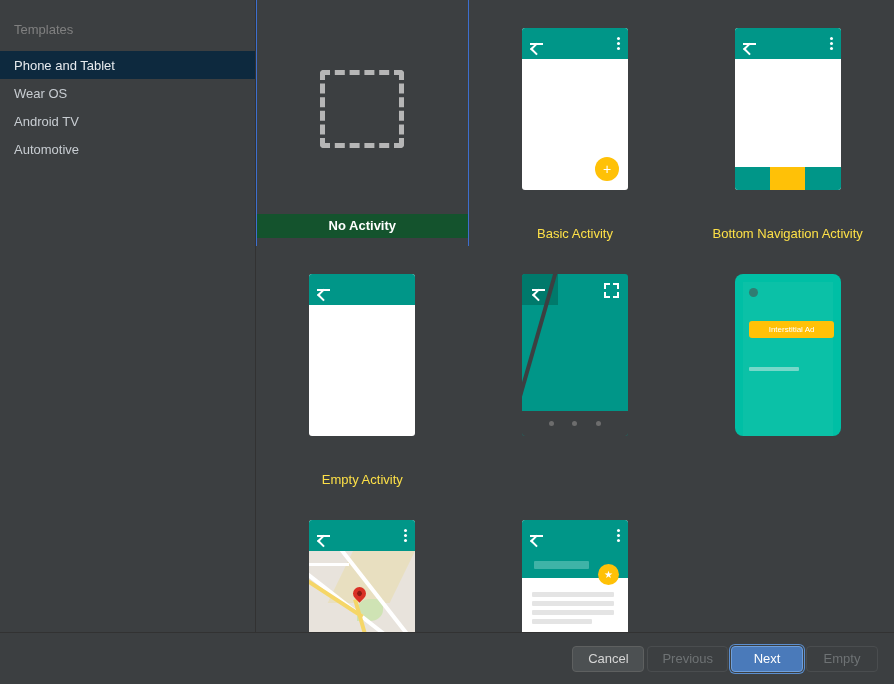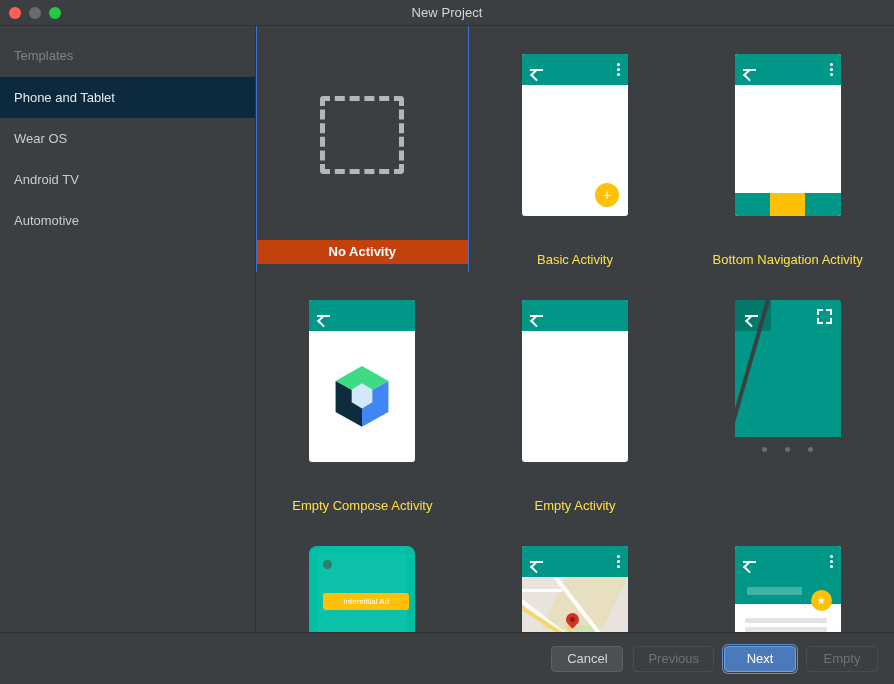--- a/index.html
+++ b/index.html
@@ -43,21 +43,21 @@
     width: 256px; flex: 0 0 256px;
     background: #3c3f41;
     border-right: 1px solid #323232;
     padding-top: 12px;
   }
   .sidebar-header {
     font-size: 13px; color: #808080;
     padding: 10px 14px 14px 14px;
   }
   .side-item {
-    height: 41px; display: flex; align-items: center;
+    height: 28px; display: flex; align-items: center;
     padding: 0 14px; font-size: 13px; color: #c8cdd2;
     cursor: default;
   }
   .side-item.selected { background: #0d293e; color: #e6eaee; }
 
   
   .grid-wrap {
     flex: 1 1 auto; position: relative; overflow: hidden;
     background: #3c3f41;
   }
@@ -76,21 +76,21 @@
   .thumb-area {
     width: 106px; height: 162px;
     display: flex; align-items: center; justify-content: center;
   }
   .caption {
     font-size: 13px; color: #fde047;
     margin-top: 32px; height: 24px; line-height: 24px;
     white-space: nowrap;
   }
   .cell.selected .caption {
-    background: #c2410c; color: #ffffff;
+    background: #14532d; color: #ffffff;
     width: 100%; text-align: center; font-weight: bold;
     margin-top: 24px;
   }
 
   
   .phone {
     width: 106px; height: 162px;
     border-radius: 3px; overflow: hidden;
     background: #ffffff; position: relative;
   }
@@ -173,48 +173,40 @@
   .gpay-head { height: 58px; background: #009688; position: relative; }
   .gpay-bar { position: absolute; left: 12px; bottom: 9px; width: 55px; height: 8px; background: #3fb3a7; border-radius: 1px; }
   .gpay .fab-star { position: absolute; right: 9px; top: 44px; width: 21px; height: 21px; border-radius: 50%; background: #ffc107; display:flex; align-items:center; justify-content:center; color:#fff; font-size: 10px; }
   .gline { position: absolute; height: 5px; background: #e4e4e4; border-radius: 1px; }
 
   
   .footer {
     flex: 0 0 52px; height: 52px;
     background: #3c3f41; border-top: 1px solid #323232;
     display: flex; align-items: center; justify-content: flex-end;
-    gap: 10px; padding-right: 16px;
+    gap: 3px; padding-right: 16px;
   }
   .btn {
     min-width: 72px; height: 26px; padding: 0 14px;
     border-radius: 4px; font-size: 13px;
     display: flex; align-items: center; justify-content: center;
     border: 1px solid #5e6060; background: #4c5052; color: #d6d6d6;
     cursor: default;
   }
   .btn.disabled { color: #6e7274; border-color: #4a4d4f; background: #3c3f41; }
   .btn.primary {
     background: #4a7aba; border: 1px solid #6f9fdb; color: #ffffff;
     box-shadow: 0 0 0 1px #3c3f41, 0 0 0 2px #5b8fd0;
   }
 </style>
 </head>
 <body>
 
 <div class="window">
 
-  <div class="titlebar">
-    <div class="traffic">
-      <span class="dot red"></span>
-      <span class="dot gray"></span>
-      <span class="dot green"></span>
-    </div>
-    <div class="title">New Project</div>
-  </div>
 
   <div class="body">
 
     <div class="sidebar">
       <div class="sidebar-header">Templates</div>
       <div class="side-item selected">
         <span>Phone and Tablet</span>
       </div>
       <div class="side-item">
         <span>Wear OS</span>
@@ -268,38 +260,20 @@
               <div class="bottomnav">
                 <span></span>
                 <span class="active"></span>
                 <span></span>
               </div>
             </div>
           </div>
           <div class="caption">Bottom Navigation Activity</div>
         </div>
 
-        <div class="cell">
-          <div class="thumb-area">
-            <div class="phone">
-              <div class="appbar teal">
-                <span class="back-arrow"></span>
-              </div>
-              <div class="compose-wrap">
-                <svg width="58" height="62" viewBox="0 0 100 108">
-                  <polygon points="50,0 96,26 50,52 4,26" fill="#3ddc84"></polygon>
-                  <polygon points="50,52 96,26 96,80 50,106" fill="#4285f4"></polygon>
-                  <polygon points="50,52 4,26 4,80 50,106" fill="#0d2c3d"></polygon>
-                  <polygon points="50,30 68,41 68,63 50,74 32,63 32,41" fill="#d2e8f7"></polygon>
-                </svg>
-              </div>
-            </div>
-          </div>
-          <div class="caption">Empty Compose Activity</div>
-        </div>
 
         <div class="cell">
           <div class="thumb-area">
             <div class="phone">
               <div class="appbar teal">
                 <span class="back-arrow"></span>
               </div>
             </div>
           </div>
           <div class="caption">Empty Activity</div>

